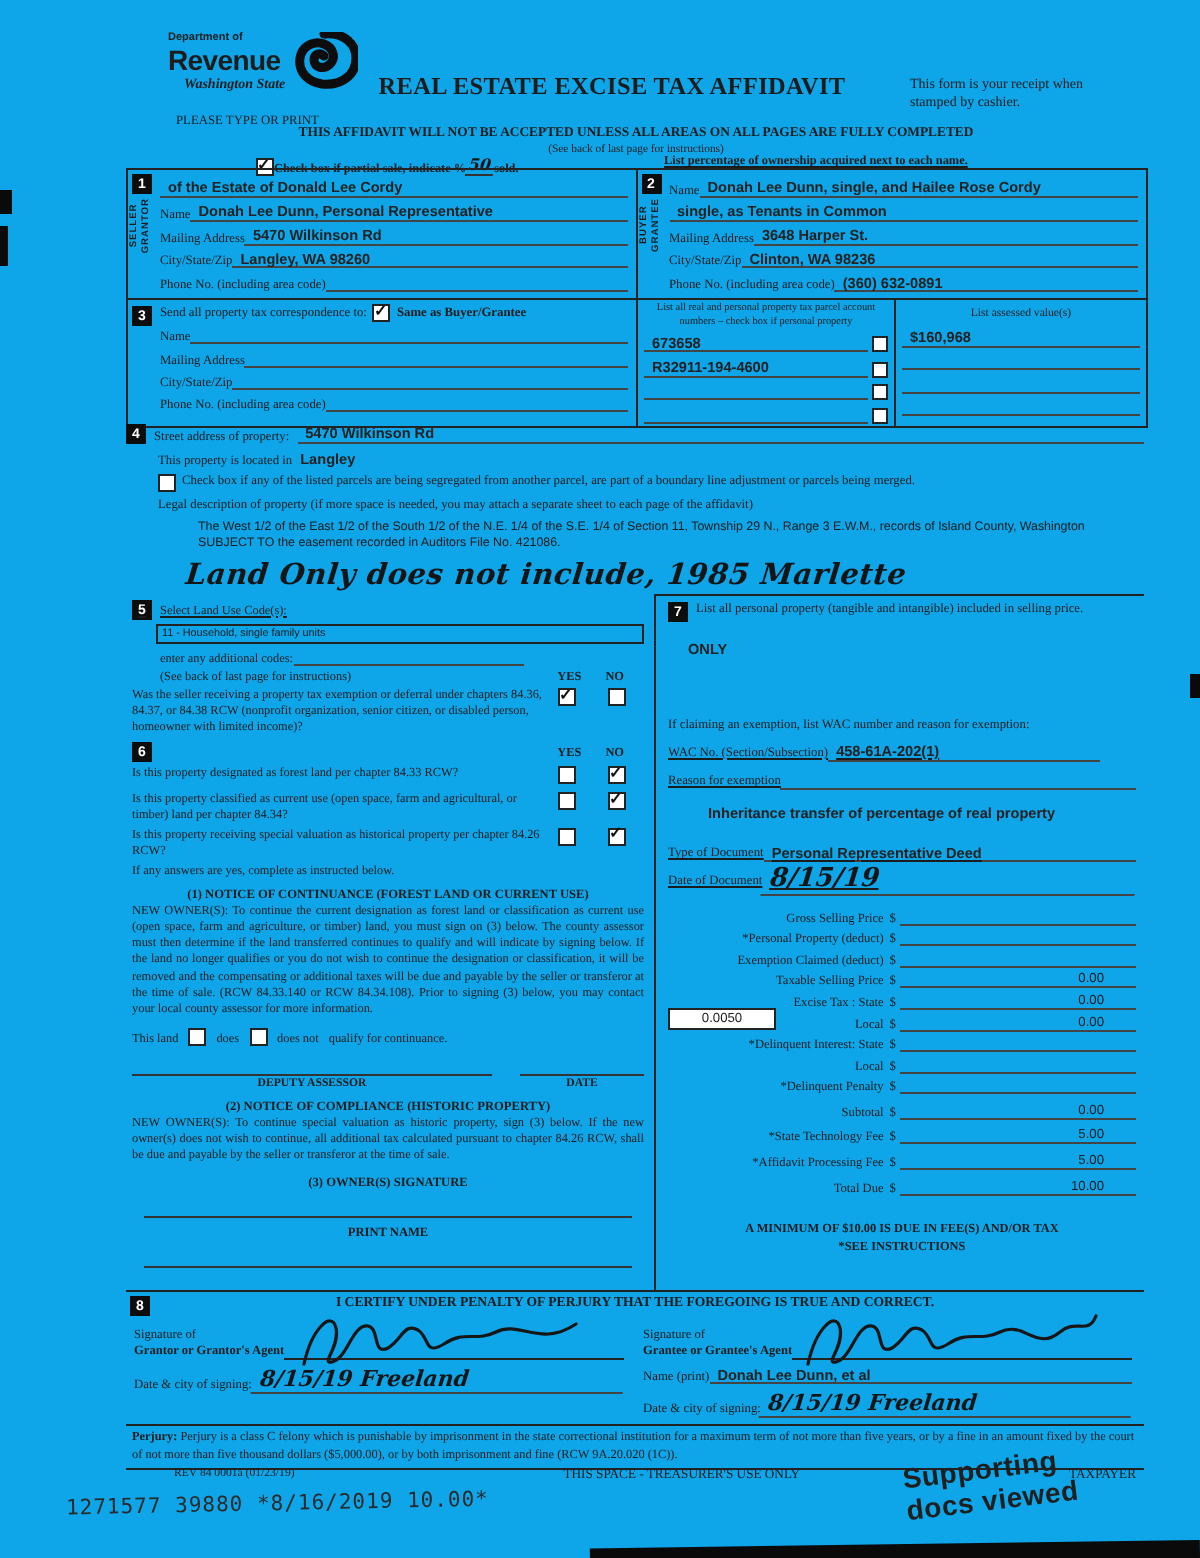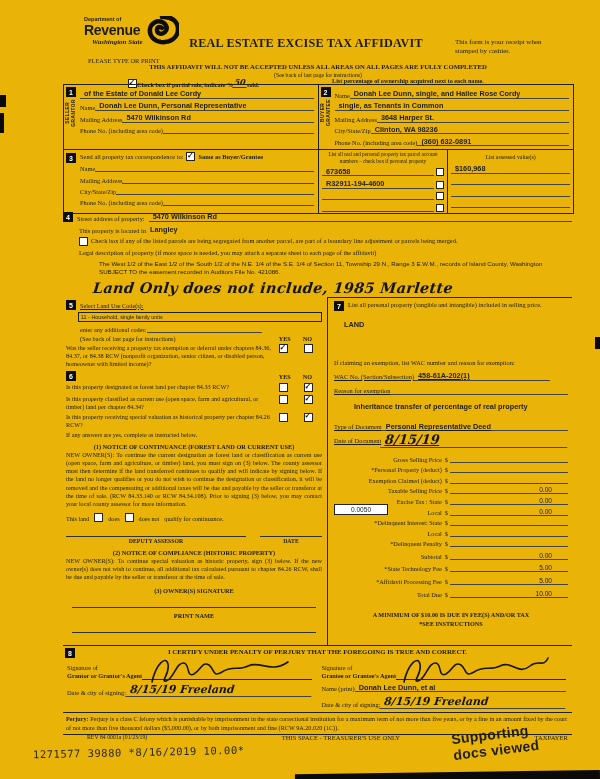--- a/index.html
+++ b/index.html
@@ -1,16 +1,16 @@
 <!DOCTYPE html>
 <html><head>
 <meta charset="utf-8">
 <style>
   html,body{margin:0;padding:0;background:#e8e8e8;}
-  .page{position:relative;width:600px;height:779px;background:#eab308;overflow:hidden;
+  .page{position:relative;width:600px;height:779px;background:#0ea5e9;overflow:hidden;
         font-family:"Liberation Serif",serif;color:#1c1c1c;}
   
   .nb{display:inline-flex;width:10px;height:10px;background:#0d0d0d;color:#fff;
       font:700 7px "Liberation Sans",sans-serif;align-items:center;justify-content:center;flex:0 0 auto;}
   .cb{display:inline-block;width:7px;height:7px;border:1px solid #222;position:relative;flex:0 0 auto;background:#fff;}
   .cb.checked::after{content:"✓";position:absolute;top:-2.5px;left:-0.5px;font:700 8px "Liberation Sans",sans-serif;color:#111;}
   .typed{font:700 7.3px "Liberation Sans",sans-serif;color:#222;}
   .hand{font-family:"DejaVu Serif",serif;font-style:italic;font-weight:700;transform:skewX(-6deg);display:inline-block;color:#151515;}
   .fill{flex:1;border-bottom:0.8px solid #444;padding:0 2px 0 4px;min-height:7px;line-height:1.05;}
   .frow{display:flex;align-items:flex-end;}
@@ -165,20 +165,24 @@
           </div>
         <div class="field">
             <span class="lab">Name</span>
           <span class="fill typed">Donah Lee Dunn, Personal Representative</span>
           </div>
         <div class="field">
             <span class="lab">Mailing Address</span>
           <span class="fill typed">5470 Wilkinson Rd</span>
           </div>
         <div class="field">
+            <span class="lab">City/State/Zip</span>
+          <span class="fill typed">Langley, WA 98260</span>
+          </div>
+        <div class="field">
             <span class="lab">Phone No. (including area code)</span>
           <span class="fill typed"></span>
           </div>
       </div>
       <div class="party buyer">
         <span class="nb">2</span>
         <div class="vlab">
           <span>BUYER</span><br>
           <span>GRANTEE</span>
         </div>
@@ -350,21 +354,21 @@
       <div class="sigline3"></div>
       <div class="notice-title" style="margin-top:4px">PRINT NAME</div>
       <div class="sigline3"></div>
     </div>
 
     <div class="rcol">
       <div class="sec7head">
         <span class="nb">7</span>
         <span style="width:220px;line-height:1.3">List all  personal property (tangible and intangible) included in selling price.</span>
       </div>
-      <div class="none typed">LAND</div>
+      <div class="none typed">ONLY</div>
       <div style="margin-top:30px">If claiming an exemption, list WAC number and reason for exemption:</div>
       <div class="wacrow">
         <span class="lab">WAC No. (Section/Subsection)</span>
         <span class="fill typed" style="max-width:130px">458-61A-202(1)</span>
       </div>
       <div class="wacrow">
         <span class="lab">Reason for exemption</span>
         <span class="fill"></span>
       </div>
       <div class="typed" style="margin:7px 0 0 20px">Inheritance transfer of percentage of real property</div>

